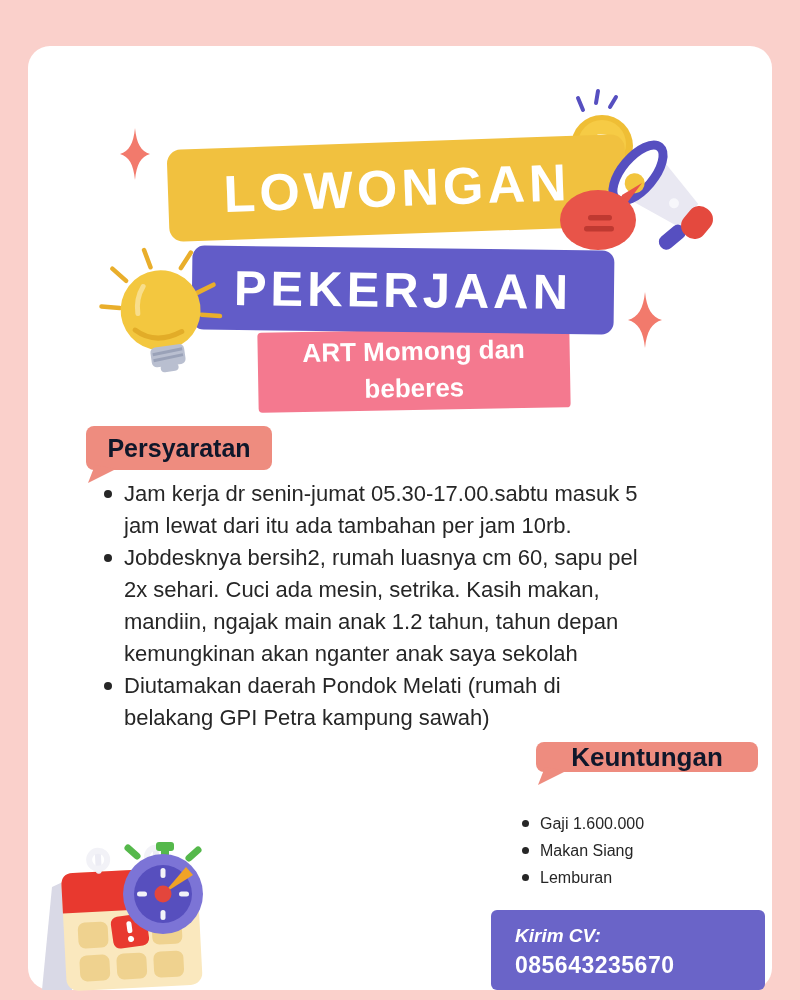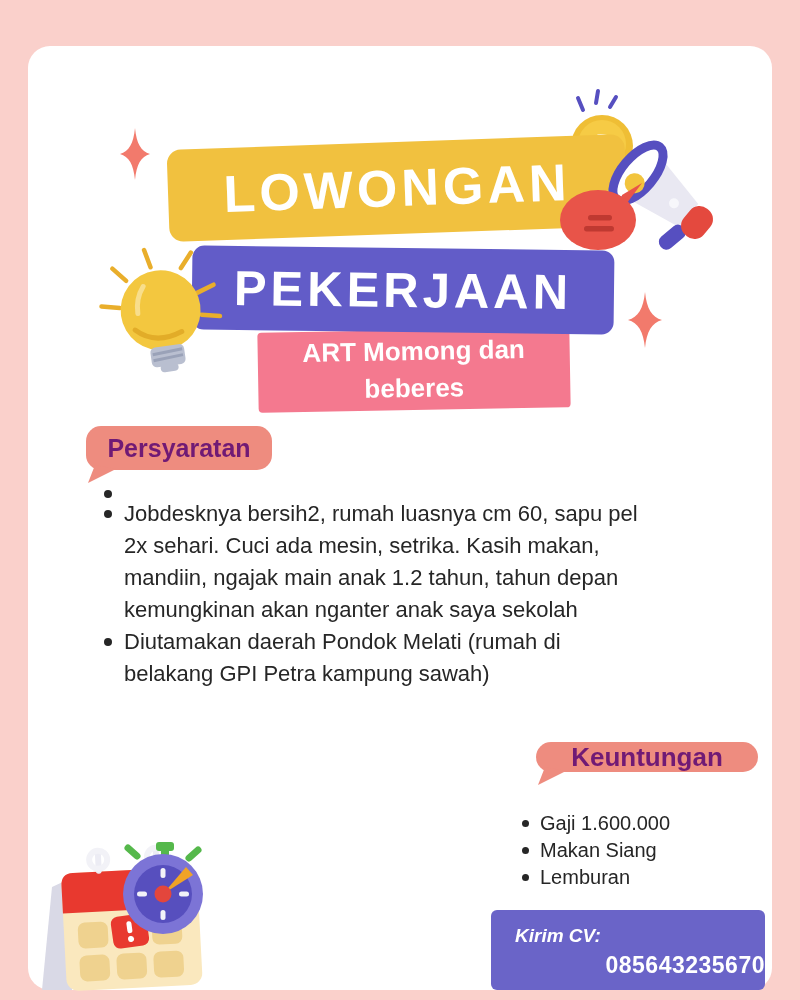--- a/index.html
+++ b/index.html
@@ -13,40 +13,40 @@
           color:#FFFFFF;font-weight:bold;text-align:center;}
   .banner-yellow{left:168px;top:142px;width:458px;height:92px;background:#F1C13F;border-radius:14px;
           transform:rotate(-2deg);font-size:52px;letter-spacing:4px;z-index:3;}
   .banner-purple{left:192px;top:248px;width:422px;height:84px;background:#625CC8;border-radius:12px;
           transform:rotate(0.7deg);font-size:49px;letter-spacing:4px;z-index:3;}
   .subtitle-box{left:258px;top:330px;width:312px;height:80px;background:#F4798F;border-radius:4px;
           transform:rotate(-1deg);font-size:26px;line-height:37px;z-index:2;}
   .pre{white-space:pre-line;}
 
   
-  .tag{position:absolute;background:#EE8C7F;border-radius:15px;color:#701a75;font-weight:bold;
+  .tag{position:absolute;background:#EE8C7F;border-radius:8px;color:#0f172a;font-weight:bold;
        display:flex;align-items:center;justify-content:center;z-index:5;}
   .tag-persyaratan{left:86px;top:426px;width:186px;height:44px;font-size:25px;}
   .tag-keuntungan{left:536px;top:742px;width:222px;height:30px;font-size:26px;}
   .tag-tail{position:absolute;left:2px;bottom:-13px;}
 
   
   .req-list{position:absolute;left:104px;top:478px;width:642px;margin:0;padding:0;list-style:none;z-index:4;}
   .req-list li{display:flex;font-size:22px;line-height:32px;color:#262626;}
   .req-list .dot{flex:none;width:8px;height:8px;border-radius:50%;background:#262626;margin:12px 12px 0 0;}
   .req-list li.bold{font-weight:bold;}
   .benefit-list{position:absolute;left:522px;top:810px;margin:0;padding:0;list-style:none;z-index:4;}
-  .benefit-list li{display:flex;font-size:20px;line-height:27px;color:#262626;}
+  .benefit-list li{display:flex;font-size:16px;line-height:27px;color:#262626;}
   .benefit-list .dot{flex:none;width:7px;height:7px;border-radius:50%;background:#262626;margin:10px 11px 0 0;}
 
   
   .cv-box{position:absolute;left:491px;top:910px;width:274px;height:80px;background:#6A64C8;
           border-radius:6px;color:#FFFFFF;box-sizing:border-box;padding:15px 0 0 24px;z-index:4;}
   .cv-label{font-size:19px;font-style:italic;font-weight:bold;margin-bottom:5px;}
-  .cv-phone{font-size:23px;font-weight:bold;letter-spacing:0.5px;text-align:right;}
+  .cv-phone{font-size:23px;font-weight:bold;letter-spacing:0.5px;}
 </style>
 </head>
 <body>
 
 <div class="poster">
   <div class="card"></div>
 
   <svg class="abs" style="left:120px;top:128px;z-index:2" width="30" height="52" viewBox="0 0 30 30" preserveAspectRatio="none">
     <path d="M15,0 C16.5,9 21,13.5 30,15 C21,16.5 16.5,21 15,30 C13.5,21 9,16.5 0,15 C9,13.5 13.5,9 15,0 Z" fill="#F27A6C"></path>
   </svg>
@@ -116,20 +116,22 @@
   <div class="tag tag-persyaratan">
     <span>Persyaratan</span>
     <svg class="tag-tail" width="30" height="18" viewBox="0 0 30 18">
       <polygon points="0,18 7,0 28,4" fill="#EE8C7F"></polygon>
     </svg>
   </div>
 
   <ul class="req-list">
     <li>
       <span class="dot"></span>
+      <span class="pre">Jam kerja dr senin-jumat 05.30-17.00.sabtu masuk 5
+jam lewat dari itu ada tambahan per jam 10rb.</span>
     </li>
     <li>
       <span class="dot"></span>
       <span class="pre">Jobdesknya bersih2, rumah luasnya cm 60, sapu pel
 2x sehari. Cuci ada mesin, setrika. Kasih makan,
 mandiin, ngajak main anak 1.2 tahun, tahun depan
 kemungkinan akan nganter anak saya sekolah</span>
     </li>
     <li>
       <span class="dot"></span>

